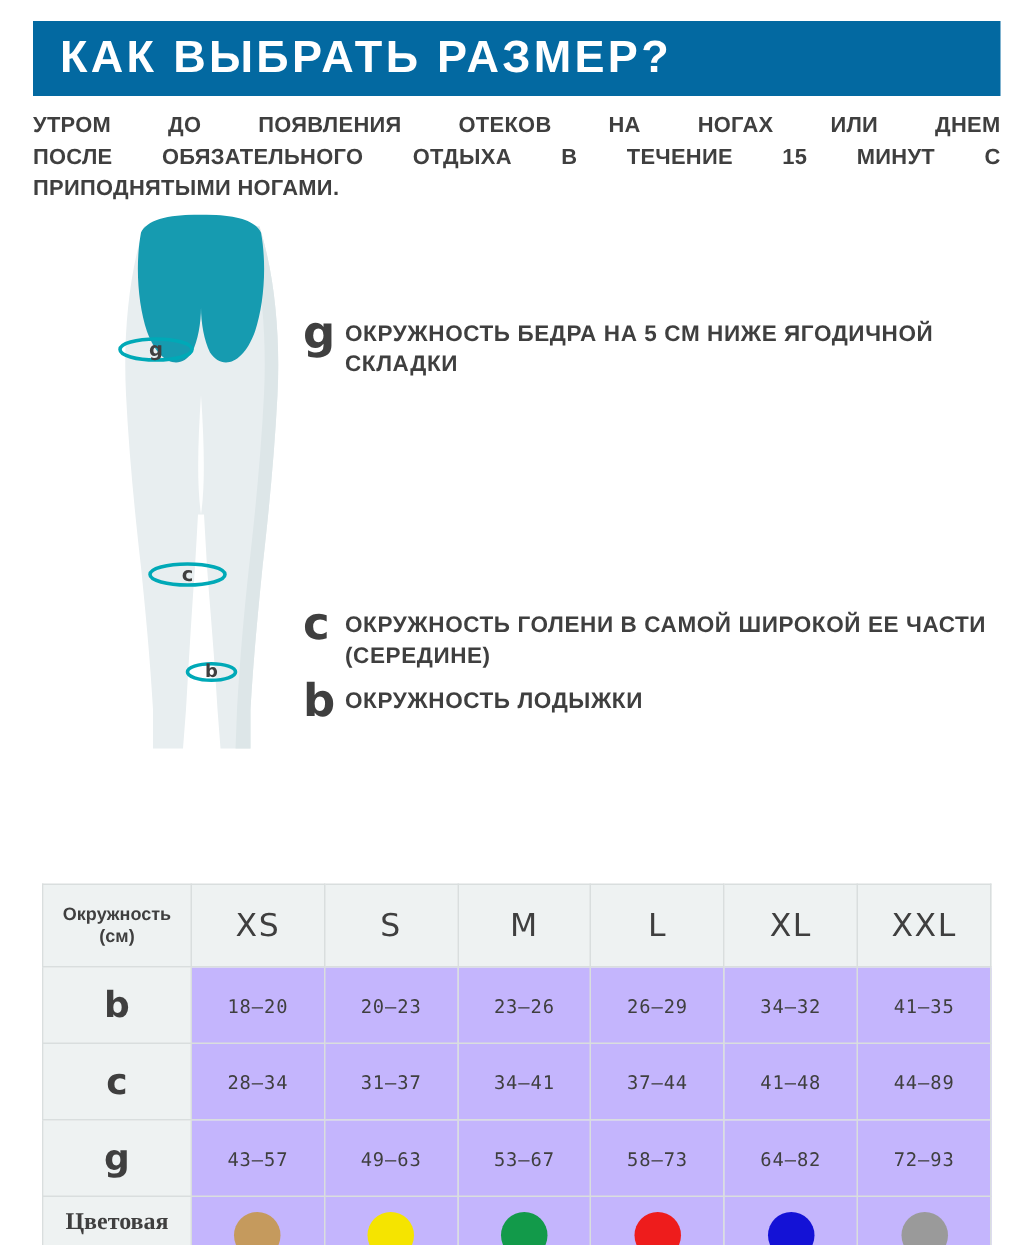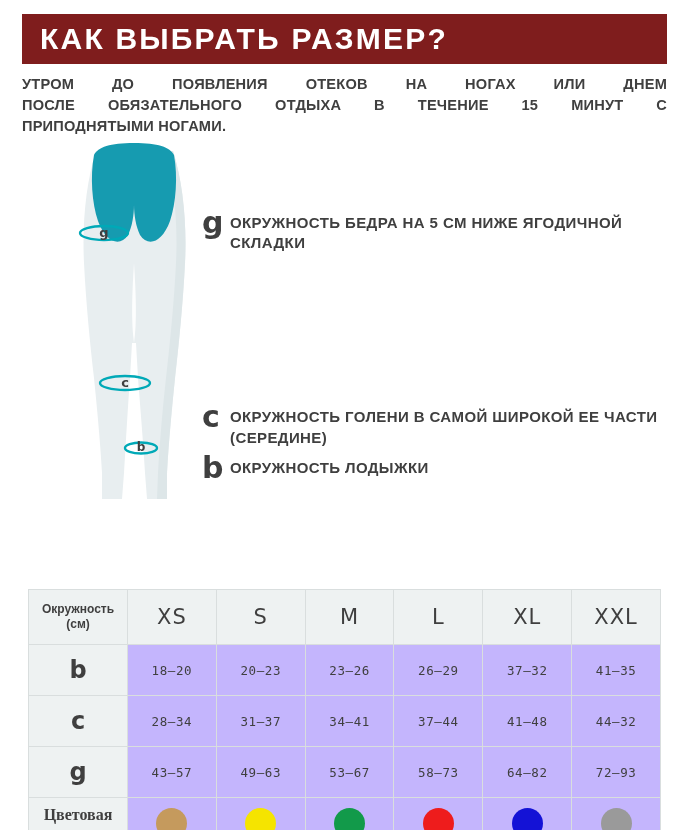--- a/index.html
+++ b/index.html
@@ -20,21 +20,21 @@
     width: 689px;
     height: 830px;
     position: relative;
     box-sizing: border-box;
     padding: 0 22px;
   }
 
   
   .title-bar {
     margin-top: 14px;
-    background: #7f1d1d;
+    background: #0369a1;
     padding: 9px 0 9px 18px;
     box-sizing: border-box;
   }
   .title-bar .title {
     color: #ffffff;
     font-size: 30px;
     font-weight: bold;
     letter-spacing: 2.2px;
     line-height: 1.05;
     white-space: nowrap;
@@ -246,31 +246,31 @@
           <th class="size">XXL</th>
         </tr>
       </thead>
       <tbody>
         <tr>
           <td class="rowlabel">b</td>
           <td>18–20</td>
           <td>20–23</td>
           <td>23–26</td>
           <td>26–29</td>
-          <td>37–32</td>
+          <td>34–32</td>
           <td>41–35</td>
         </tr>
         <tr>
           <td class="rowlabel">c</td>
           <td>28–34</td>
           <td>31–37</td>
           <td>34–41</td>
           <td>37–44</td>
           <td>41–48</td>
-          <td>44–32</td>
+          <td>44–89</td>
         </tr>
         <tr>
           <td class="rowlabel">g</td>
           <td>43–57</td>
           <td>49–63</td>
           <td>53–67</td>
           <td>58–73</td>
           <td>64–82</td>
           <td>72–93</td>
         </tr>

